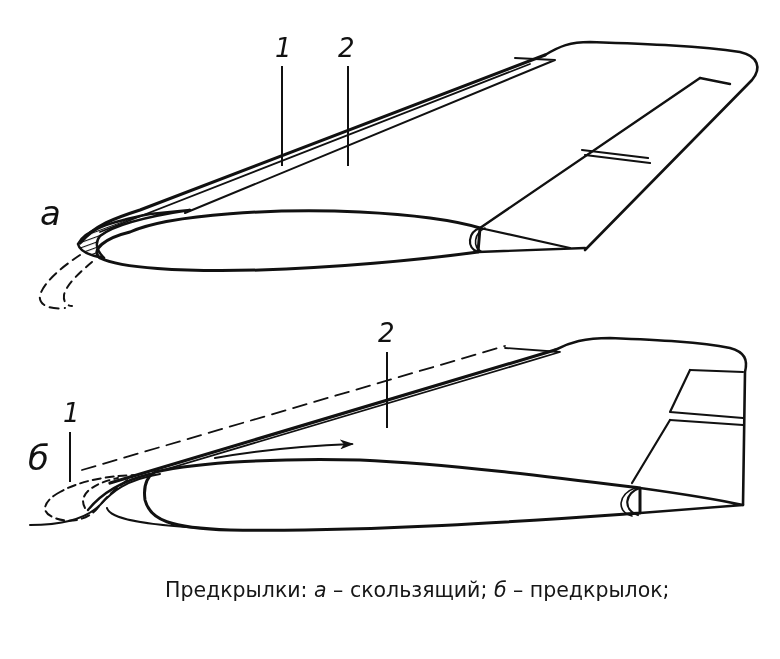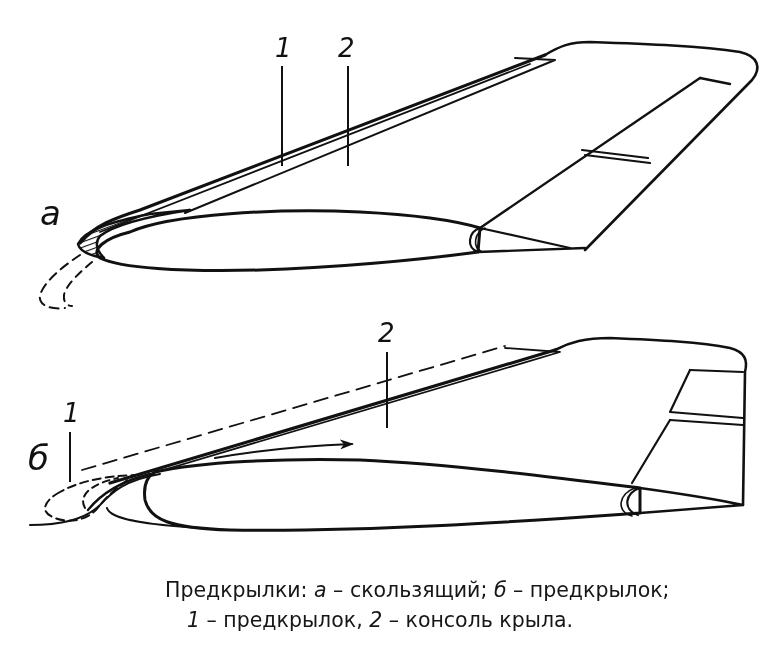--- a/index.html
+++ b/index.html
@@ -137,16 +137,13 @@
       <text x="63" y="422" class="label" font-size="26">1</text>
       <text x="28" y="470" class="label" font-size="34">б</text>
     </g>
   </svg>
 </div>
 
 <div class="caption">
   <div>
     <span>Предкрылки: </span><i>а</i><span> – скользящий; </span><i>б</i><span> – предкрылок;</span>
   </div>
-  <div class="line2">
-    <i>1</i><span> – предкрылок, </span><i>2</i><span> – консоль крыла.</span>
-  </div>
 </div>
 
 </body></html>

